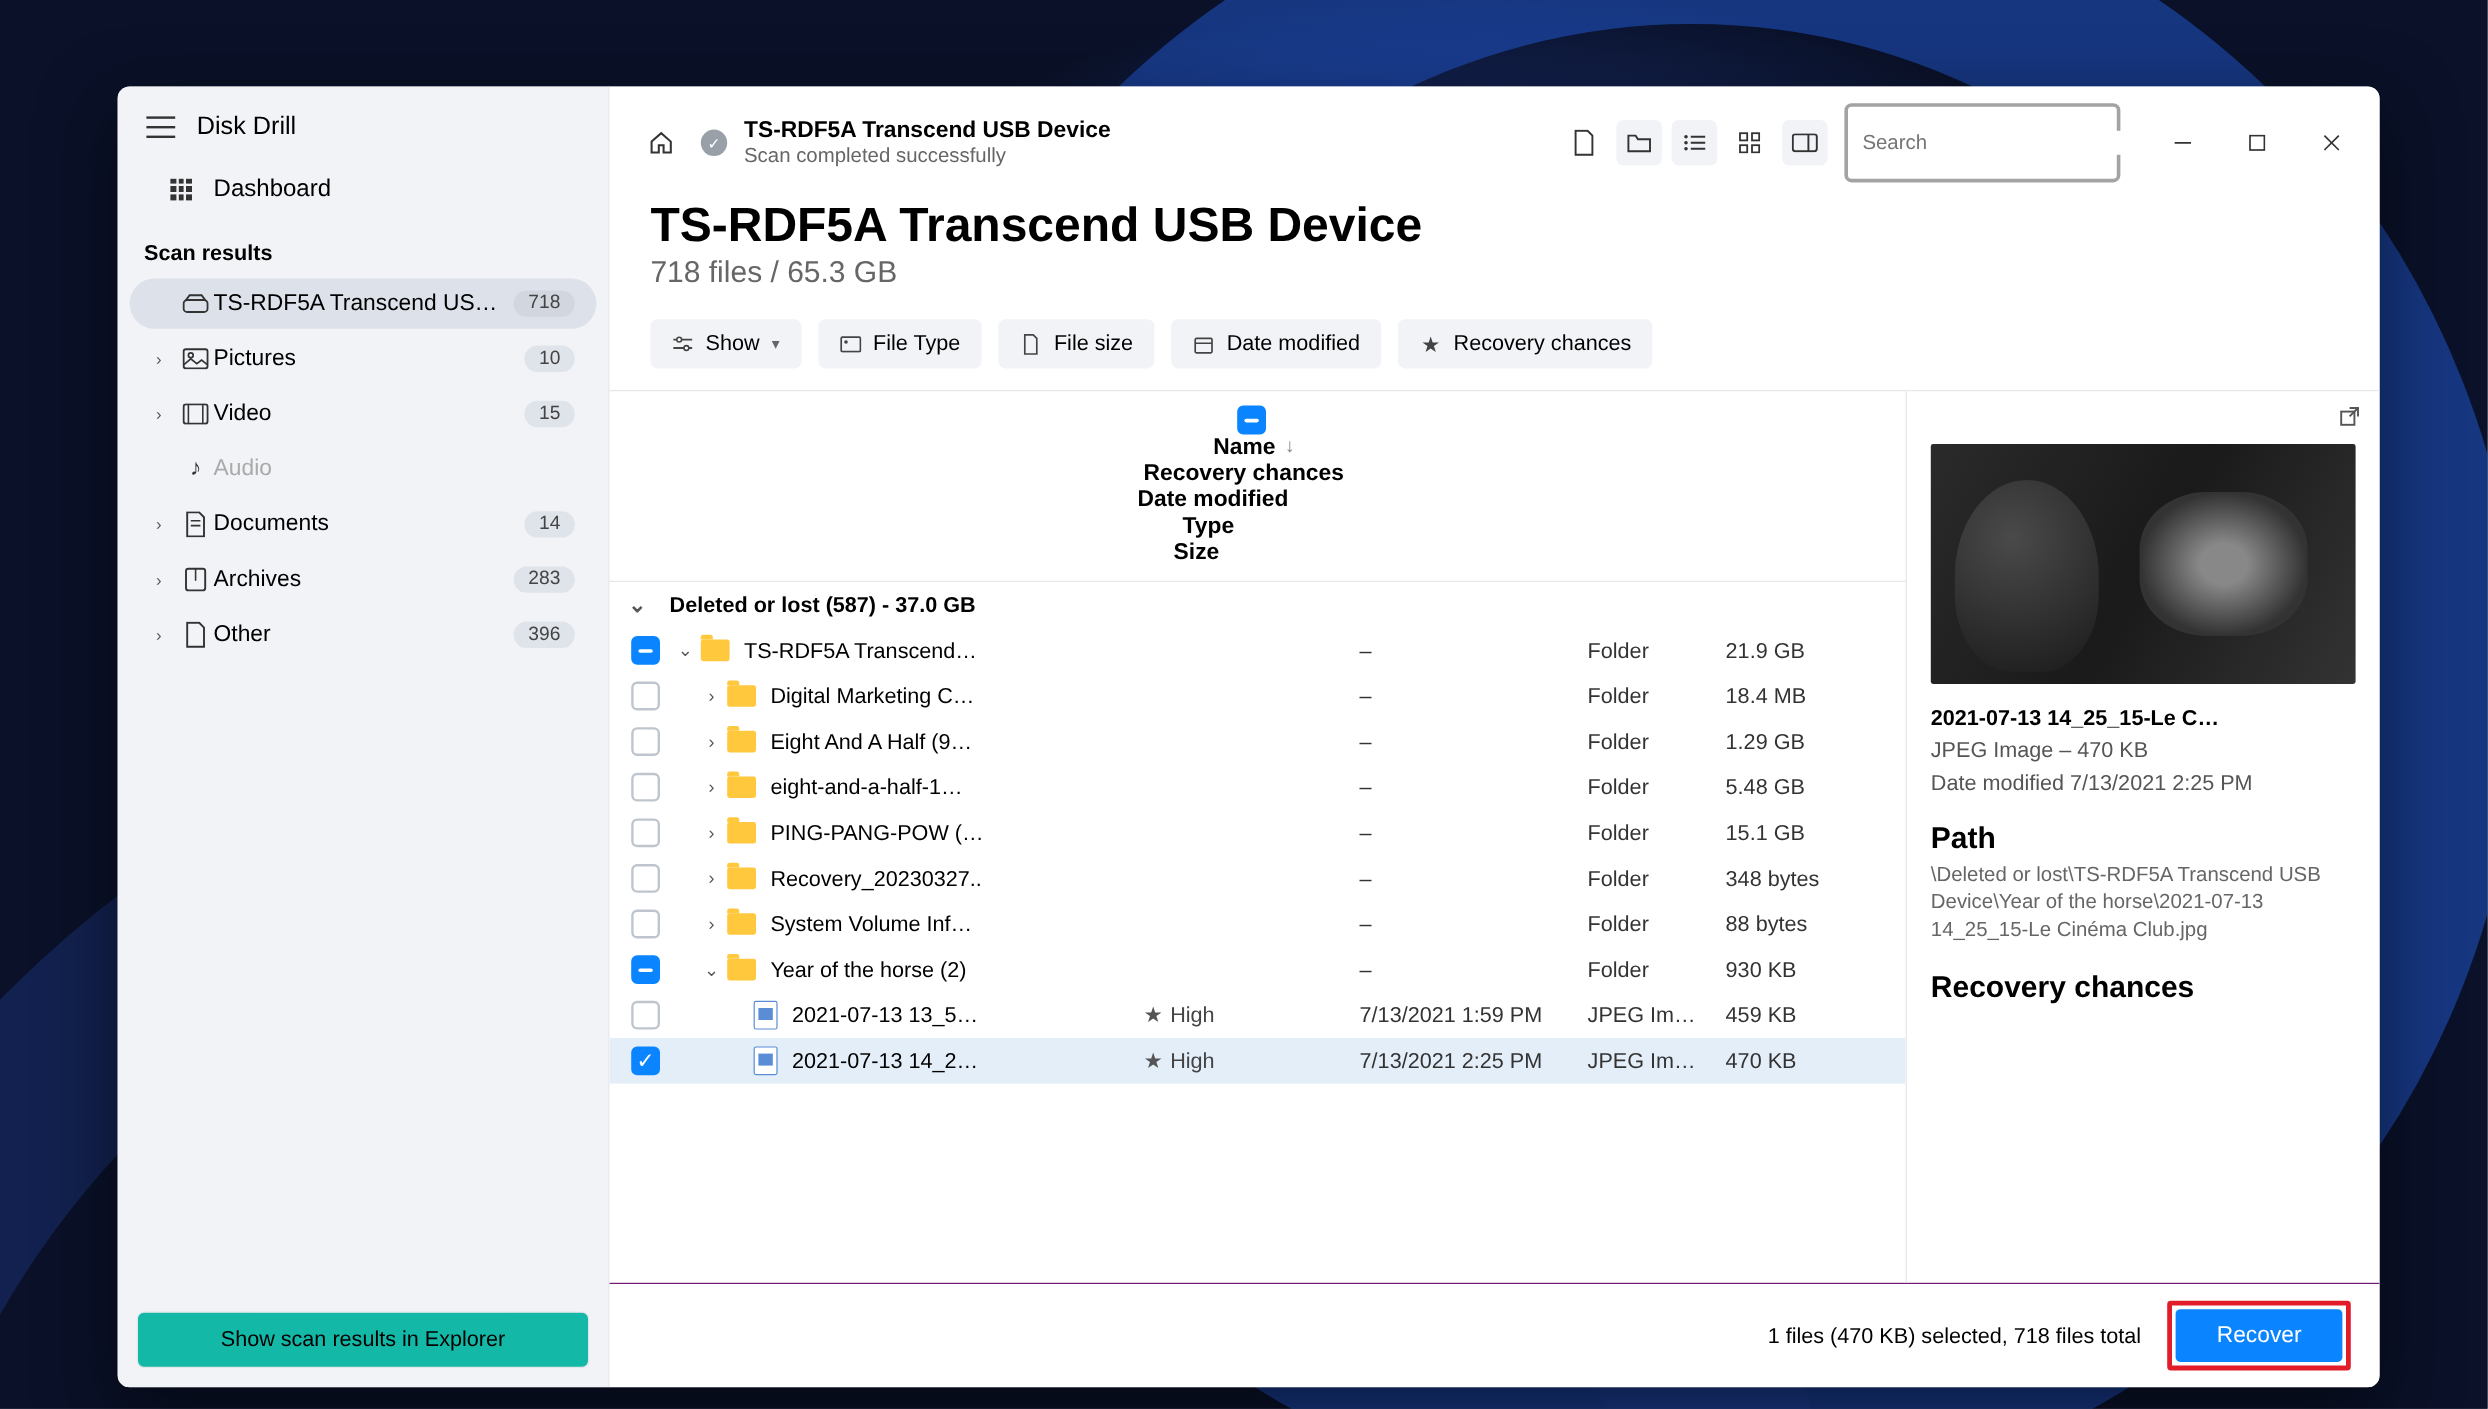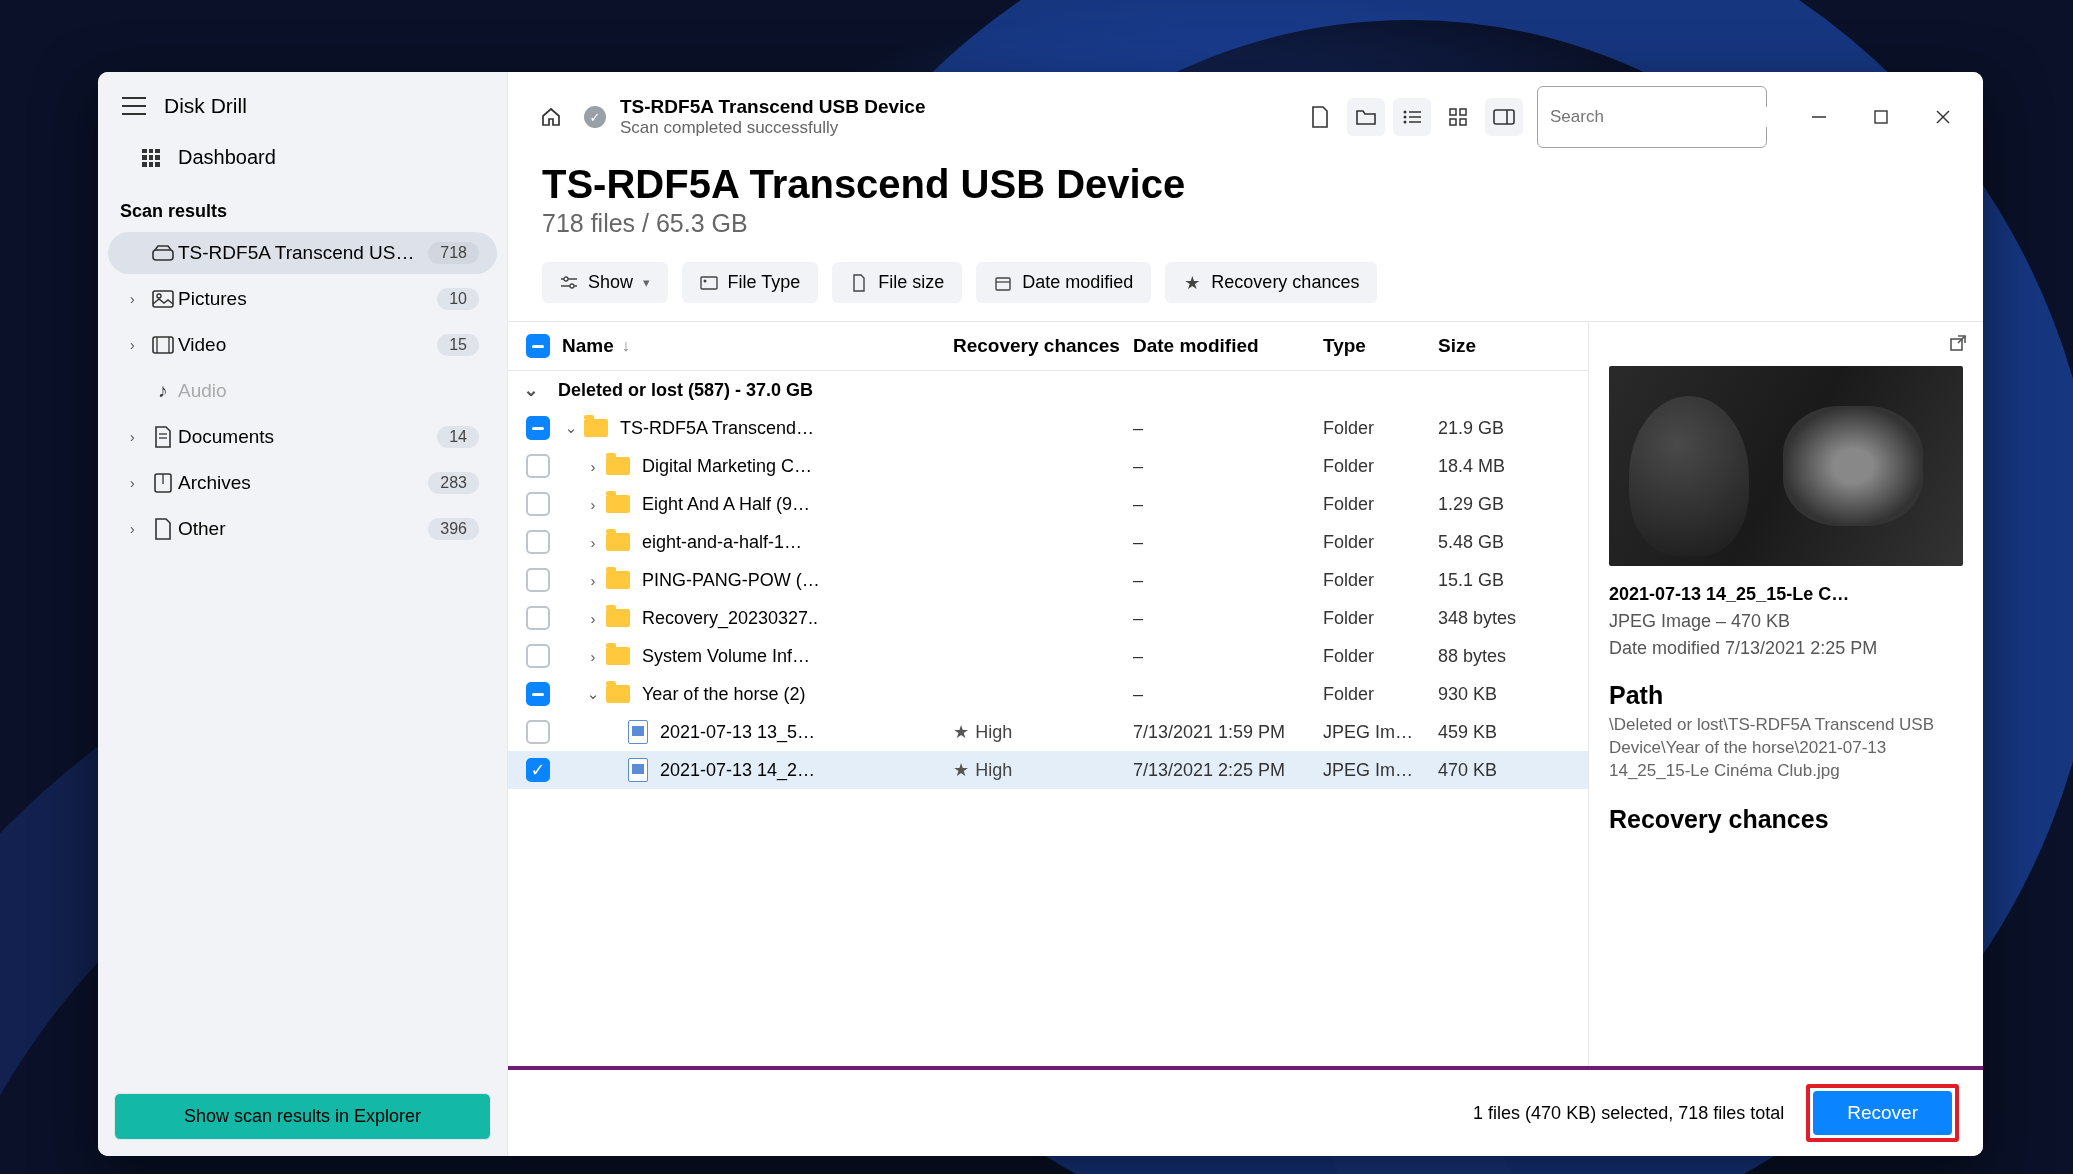--- a/index.html
+++ b/index.html
@@ -35,36 +35,36 @@
 .main { flex: 1; display: flex; flex-direction: column; background: #fff; min-width: 0; }
 .topbar { display: flex; align-items: center; padding: 14px 20px 6px 24px; gap: 14px; }
 .icon-btn { width: 38px; height: 38px; display: flex; align-items: center; justify-content: center; border-radius: 6px; cursor: pointer; color: #333; }
 .icon-btn.bg { background: #f1f3f7; }
 .check-circle { width: 22px; height: 22px; border-radius: 50%; background: #9aa0a8; color: #fff; display: flex; align-items: center; justify-content: center; font-size: 13px; }
 .tb-title-block { flex: 0 0 auto; }
 .tb-title { font-weight: 600; font-size: 19px; }
 .tb-sub { font-size: 17px; color: #666; }
 .tb-spacer { flex: 1; }
 .view-icons { display: flex; gap: 8px; }
-.search-box { display: flex; align-items: center; border: 1px solid #a3a3a3; border-radius: 6px; padding: 20px 12px; width: 230px; }
+.search-box { display: flex; align-items: center; border: 3px solid #a3a3a3; border-radius: 6px; padding: 20px 12px; width: 230px; }
 .search-box input { border: none; outline: none; flex: 1; font-size: 17px; color: #333; }
 .win-ctrls { display: flex; gap: 22px; margin-left: 18px; }
 .win-ctrls .wc { width: 40px; height: 40px; display: flex; align-items: center; justify-content: center; cursor: pointer; font-size: 18px; color: #333; }
 
 .page-heading { padding: 8px 34px 6px; }
 .page-heading h1 { font-size: 40px; font-weight: 600; }
 .page-heading .sub { font-size: 25px; color: #666; margin-top: 2px; }
 
 .filter-bar { display: flex; gap: 14px; padding: 18px 34px; }
 .chip { display: flex; align-items: center; gap: 10px; background: #f1f3f7; border-radius: 6px; padding: 10px 18px; font-size: 18px; cursor: pointer; }
 .chip .ic { width: 18px; height: 18px; display: flex; align-items: center; justify-content: center; color: #444; }
 
 .content-row { display: flex; flex: 1; min-height: 0; }
 .table-area { flex: 1; min-width: 0; border-top: 1px solid #e5e7eb; display: flex; flex-direction: column; }
-.thead { display: flex; align-items: center; padding: 12px 20px 12px 10px; border-bottom: 1px solid #e5e7eb; }
+.thead { display: flex; align-items: center; padding: 12px 20px 12px 10px; border-bottom: 1px solid #e5e7eb; flex-direction: column; }
 .cb-header { width: 40px; display: flex; justify-content: center; }
 .col-name { flex: 1; font-weight: 600; font-size: 19px; display: flex; align-items: center; gap: 8px; padding-left: 4px; }
 .col-rec { width: 180px; font-weight: 600; font-size: 19px; }
 .col-date { width: 190px; font-weight: 600; font-size: 19px; }
 .col-type { width: 115px; font-weight: 600; font-size: 19px; }
 .col-size { width: 130px; font-weight: 600; font-size: 19px; }
 .tbody { flex: 1; overflow-y: auto; }
 .group-row { display: flex; align-items: center; padding: 8px 20px 8px 10px; font-weight: 600; font-size: 18px; gap: 14px; }
 .group-row .chev { width: 26px; text-align: center; color: #555; cursor: pointer; }
 .row { display: flex; align-items: center; padding: 7px 20px 7px 10px; font-size: 18px; }
@@ -92,21 +92,21 @@
 .details .popout { position: absolute; top: 12px; right: 16px; cursor: pointer; color: #555; font-size: 20px; }
 .preview { width: 100%; height: 200px; background: linear-gradient(120deg,#2a2a2a 0%, #1a1a1a 50%, #333 100%); border-radius: 2px; margin-top: 28px; margin-bottom: 18px; position: relative; overflow: hidden; }
 .preview::before { content:''; position:absolute; left:20px; top:30px; width:120px; height:160px; background: radial-gradient(circle at 40% 30%, #4a4a4a, #1a1a1a); border-radius: 50% 50% 40% 40%; }
 .preview::after { content:''; position:absolute; right:40px; top:40px; width:140px; height:120px; background: radial-gradient(ellipse, #888 20%, #333 70%); border-radius: 40%; }
 .d-title { font-size: 18px; font-weight: 600; white-space: nowrap; overflow: hidden; text-overflow: ellipsis; }
 .d-line { font-size: 18px; color: #555; margin-top: 6px; }
 .d-heading { font-weight: 600; font-size: 25px; margin-top: 22px; }
 .d-path { font-size: 17px; color: #666; margin-top: 4px; line-height: 1.35; }
 
 
-.statusbar { border-top: 4px solid #701a75; padding: 14px 24px; display: flex; align-items: center; justify-content: flex-end; gap: 22px; font-size: 18px; }
+.statusbar { border-top: 1px solid #701a75; padding: 14px 24px; display: flex; align-items: center; justify-content: flex-end; gap: 22px; font-size: 18px; }
 .recover-btn { background: #0a84ff; color: #ffffff; border: none; border-radius: 4px; padding: 11px 34px; font-size: 19px; cursor: pointer; }
 .recover-wrap { border: 4px solid #e11d2a; padding: 3px; border-radius: 3px; }
 
 svg { display: block; }
 </style>
 </head>
 <body>
 
 <div class="desktop-bg"></div>
 

